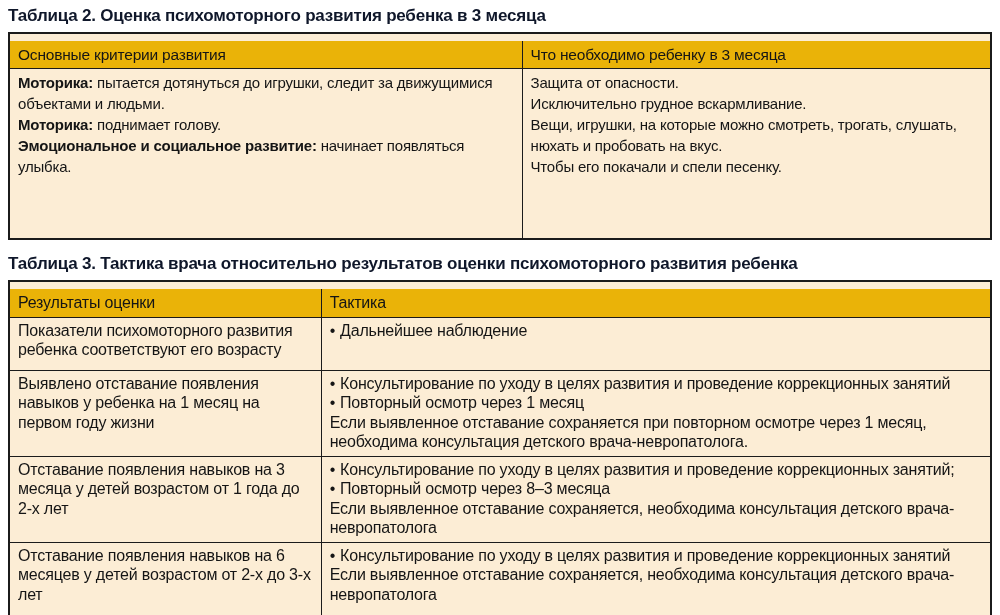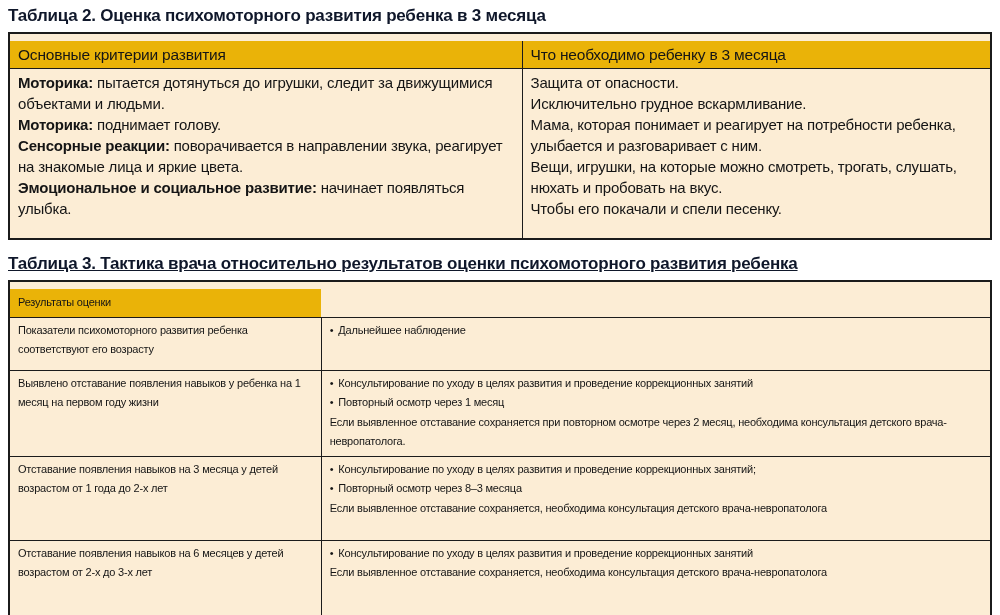--- a/index.html
+++ b/index.html
@@ -9,21 +9,21 @@
     background:#ffffff;
     font-family:"Liberation Sans", sans-serif;
     color:#151515;
     padding:4px 8px 0 8px;
     letter-spacing:-0.2px;
   }
   .tbl-title {
     font-size:17px; font-weight:bold; color:#0f172a;
     margin:2px 0 6px 0; line-height:20px;
   }
-  .tbl-title.second { margin-top:14px;text-decoration:underline; }
+  .tbl-title.second { margin-top:14px; }
   .tbl {
     width:984px;
     border:2px solid #1b1b1b;
     background:#fcedd5;
   }
   .row { display:flex; }
   .row + .row { border-top:1.5px solid #1b1b1b; }
   .cell { padding:3px 8px 4px 8px; }
   .cell + .cell { border-left:1.5px solid #1b1b1b; }
   .head .cell {
@@ -32,21 +32,21 @@
     padding-top:4px; padding-bottom:4px;margin-top:7px;
   }
   
   .t2 .c-left  { width:52.2%; }
   .t2 .c-right { width:47.8%; }
   .t2 .body .cell { font-size:15px; line-height:21px; }
   .t2 .body { min-height:170px; }
   
   .t3 .c-left  { width:31.7%; }
   .t3 .c-right { width:68.3%; }
-  .t3 .row .cell { font-size:11px; line-height:19.5px; }
+  .t3 .row .cell { font-size:16px; line-height:19.5px; }
   .t3 .r-short { min-height:53px; }
   .t3 .r-tall  { min-height:84px; }
   .b { font-weight:bold; }
   .dot { margin-right:5px; }
 </style>
 </head>
 <body>
 
 <div>
 
@@ -54,53 +54,52 @@
 
   <div class="tbl t2">
     <div class="row head">
       <div class="cell c-left">Основные критерии развития</div>
       <div class="cell c-right">Что необходимо ребенку в 3 месяца</div>
     </div>
     <div class="row body">
       <div class="cell c-left">
         <div><span class="b">Моторика:</span><span> пытается дотянуться до игрушки, следит за движущимися объектами и людьми.</span></div>
         <div><span class="b">Моторика:</span><span> поднимает голову.</span></div>
-        <div><span class="b">Сенсорные реакции:</span><span> поворачивается в направлении звука, реагирует на знакомые лица и яркие цвета.</span></div>
         <div><span class="b">Эмоциональное и социальное развитие:</span><span> начинает появляться улыбка.</span></div>
       </div>
       <div class="cell c-right">
         <div>Защита от опасности.</div>
         <div>Исключительно грудное вскармливание.</div>
-        <div>Мама, которая понимает и реагирует на потребности ребенка, улыбается и разговаривает с ним.</div>
         <div>Вещи, игрушки, на которые можно смотреть, трогать, слушать, нюхать и пробовать на вкус.</div>
         <div>Чтобы его покачали и спели песенку.</div>
       </div>
     </div>
   </div>
 
   <div class="tbl-title second">Таблица 3. Тактика врача относительно результатов оценки психомоторного развития ребенка</div>
 
   <div class="tbl t3">
     <div class="row head">
       <div class="cell c-left">Результаты оценки</div>
+      <div class="cell c-right">Тактика</div>
     </div>
 
     <div class="row r-short">
       <div class="cell c-left">Показатели психомоторного развития ребенка соответствуют его возрасту</div>
       <div class="cell c-right">
         <div><span class="dot">•</span><span>Дальнейшее наблюдение</span></div>
       </div>
     </div>
 
     <div class="row r-tall">
       <div class="cell c-left">Выявлено отставание появления навыков у ребенка на 1 месяц на первом году жизни</div>
       <div class="cell c-right">
         <div><span class="dot">•</span><span>Консультирование по уходу в целях развития и проведение коррекционных занятий</span></div>
         <div><span class="dot">•</span><span>Повторный осмотр через 1 месяц</span></div>
-        <div>Если выявленное отставание сохраняется при повторном осмотре через 2 месяц, необходима консультация детского врача-невропатолога.</div>
+        <div>Если выявленное отставание сохраняется при повторном осмотре через 1 месяц, необходима консультация детского врача-невропатолога.</div>
       </div>
     </div>
 
     <div class="row r-tall">
       <div class="cell c-left">Отставание появления навыков на 3 месяца у детей возрастом от 1 года до 2-х лет</div>
       <div class="cell c-right">
         <div><span class="dot">•</span><span>Консультирование по уходу в целях развития и проведение коррекционных занятий;</span></div>
         <div><span class="dot">•</span><span>Повторный осмотр через 8–3 месяца</span></div>
         <div>Если выявленное отставание сохраняется, необходима консультация детского врача-невропатолога</div>
       </div>

